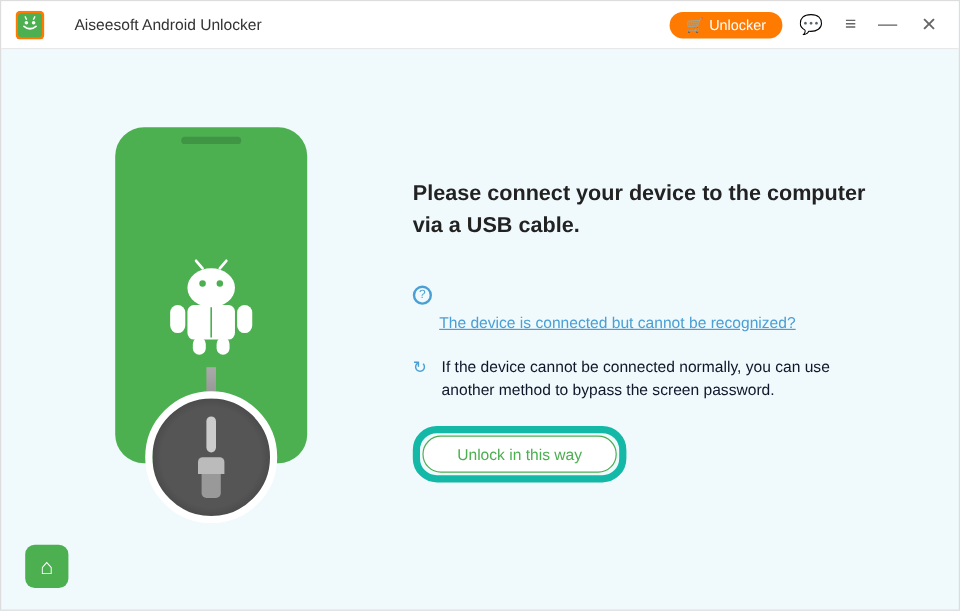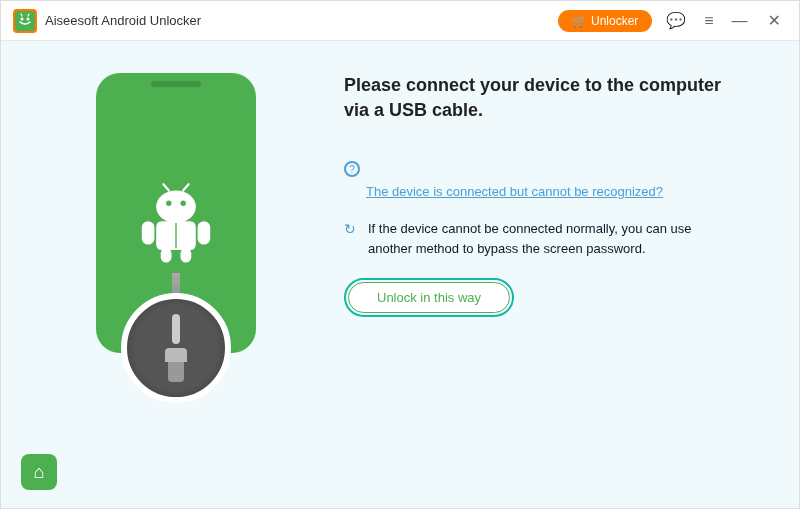--- a/index.html
+++ b/index.html
@@ -18,21 +18,21 @@
       align-items: center;
       justify-content: space-between;
       height: 40px;
       background: #fff;
       border-bottom: 1px solid #e8e8e8;
       padding: 0 12px;
     }
     .titlebar-left {
       display: flex;
       align-items: center;
-      gap: 8px;
+      gap: 25px;
     }
     .app-icon {
       width: 24px;
       height: 24px;
     }
     .app-title {
       font-size: 13px;
       color: #333;
       font-weight: 500;
     }
@@ -62,21 +62,21 @@
     .close-btn {
       color: #666;
       font-size: 16px;
       cursor: pointer;
       padding: 2px 6px;
     }
 
     
     .main {
       display: flex;
-      align-items: flex-start;
+      align-items: center;
       justify-content: center;
       height: calc(509px - 40px);
       padding: 32px;
       gap: 68px;
     }
 
     
     .phone-container {
       position: relative;
       width: 200px;
@@ -219,21 +219,21 @@
     }
     .info-text {
       font-size: 13px;
       color: #0f172a;
       line-height: 1.5;
     }
 
     
     .unlock-btn-wrapper {
       display: inline-block;
-      border: 2px solid #14b8a6;
+      border: 6px solid #14b8a6;
       border-radius: 20px;
       padding: 2px;
     }
     .unlock-btn {
       background: #fff;
       color: #4caf50;
       border: 1.5px solid #4caf50;
       border-radius: 18px;
       padding: 7px 28px;
       font-size: 13px;

